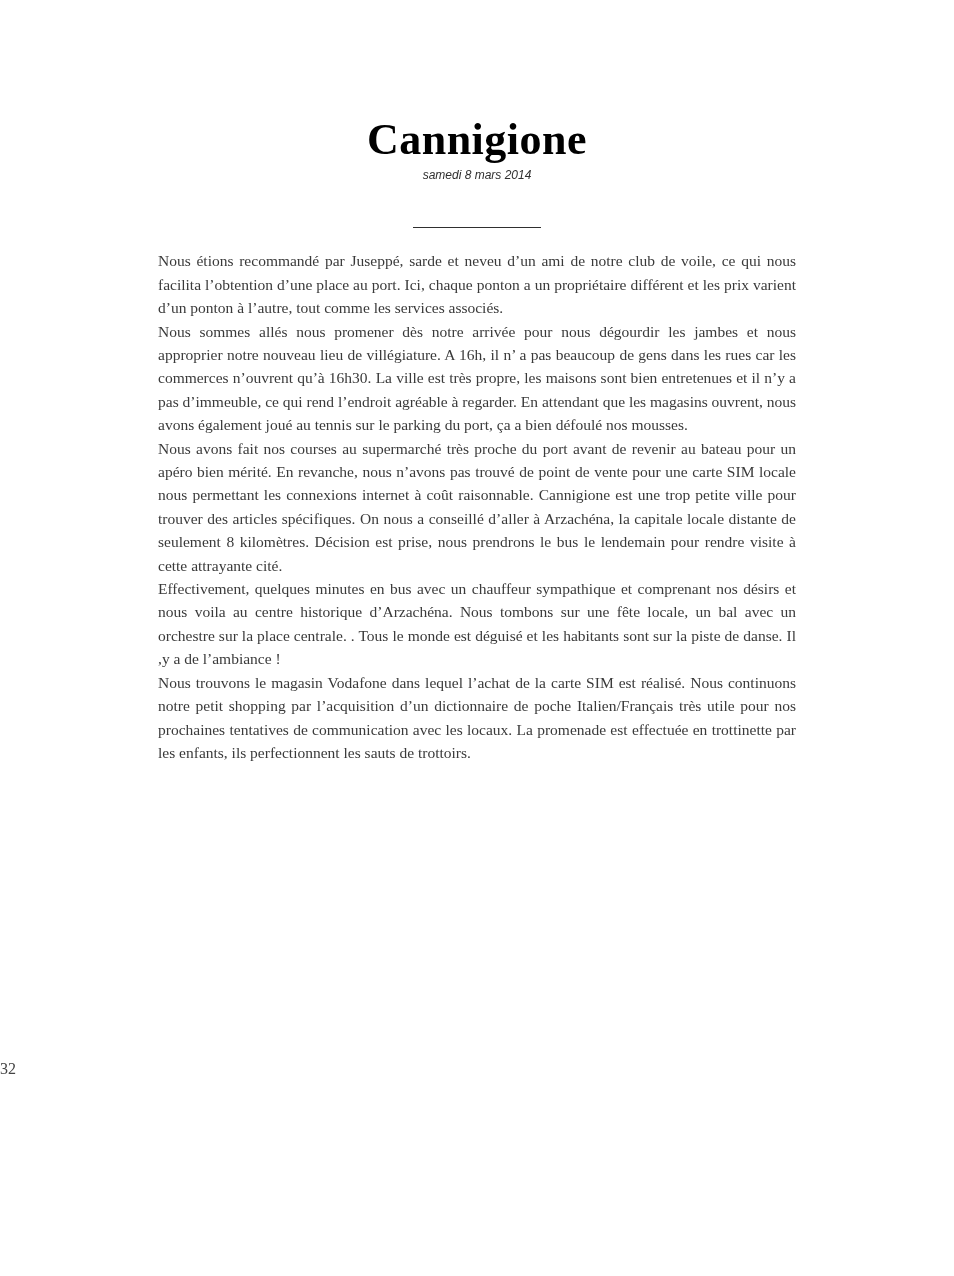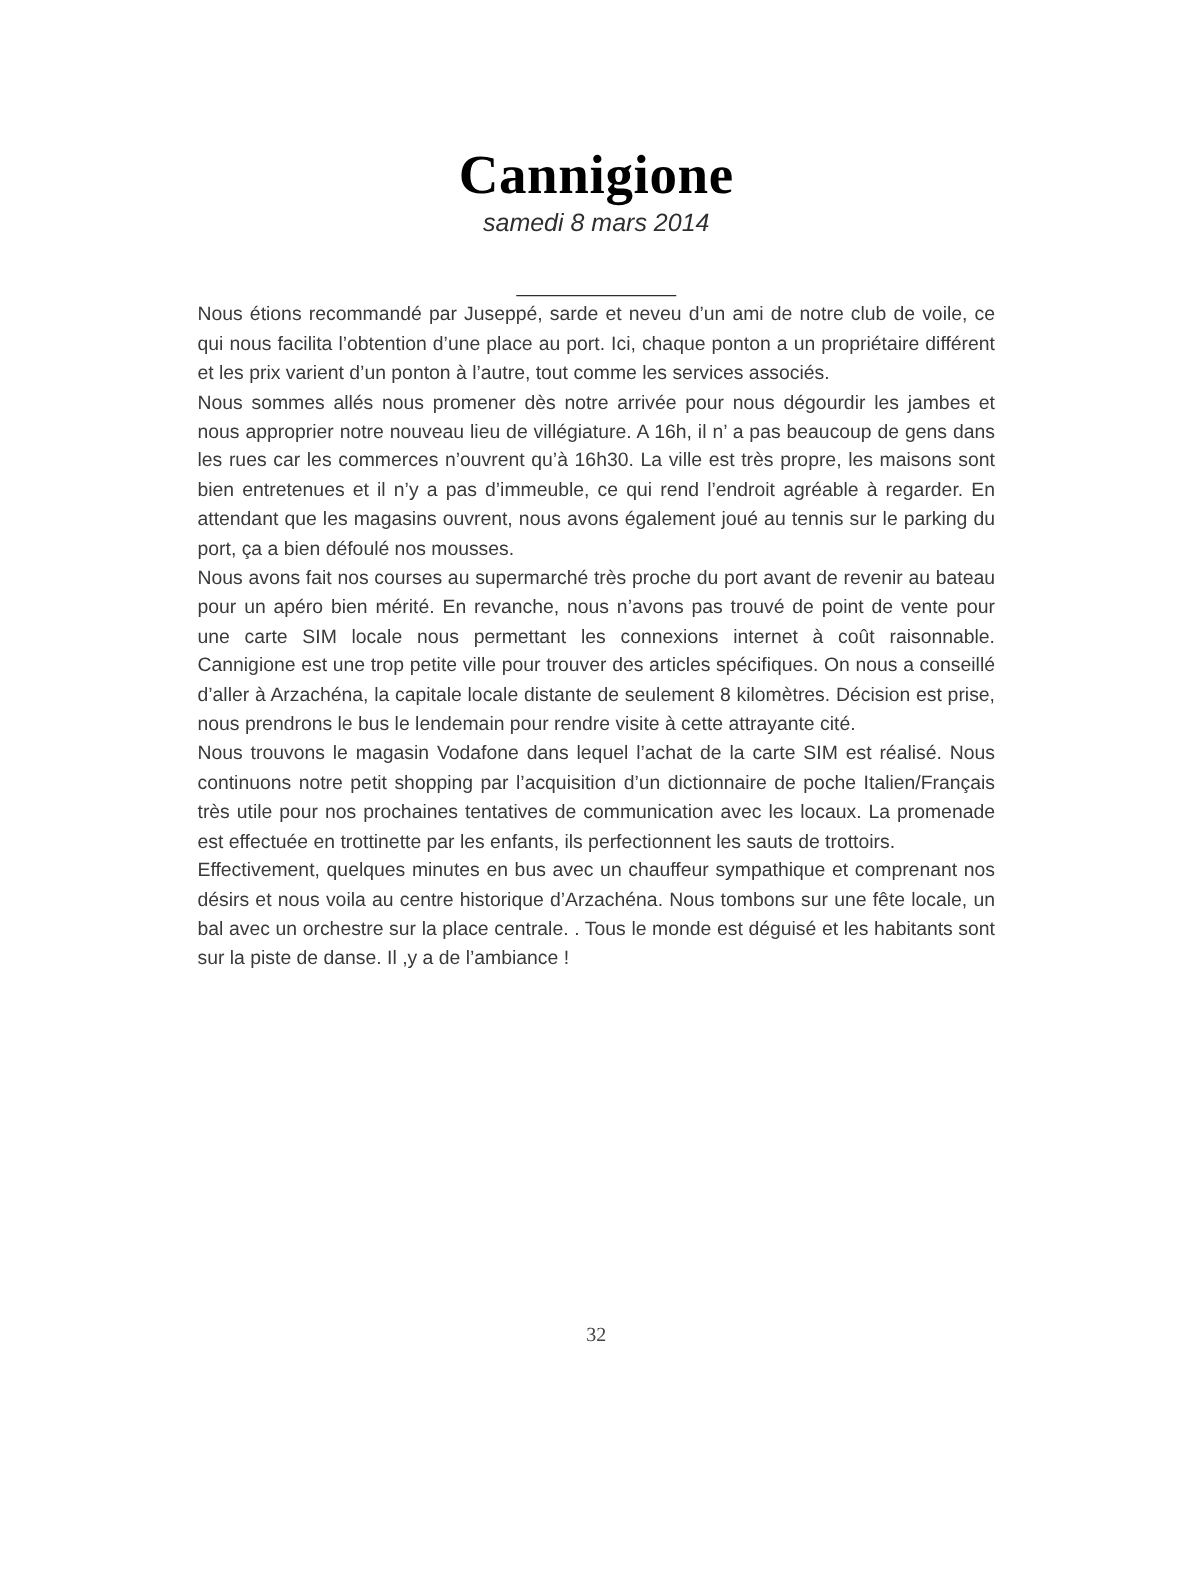--- a/index.html
+++ b/index.html
@@ -28,46 +28,47 @@
     font-weight: 700;
     font-size: 44px;
     line-height: 1.1;
     color: #000000;
     letter-spacing: 0.5px;
   }
   .doc-subtitle {
     margin-top: 4px;
     font-family: "Liberation Sans", sans-serif;
     font-style: italic;
-    font-size: 20px;
+    font-size: 12px;
     color: #2f2f2f;
   }
   .separator {
     border: none;
     border-top: 1px solid #2f2f2f;
     width: 128px;
     margin: 45px auto 0 auto;
   }
   main.doc-content {
     width: 638px;
-    margin: 3px auto 0 auto;
+    margin: 21px auto 0 auto;
     text-align: justify;
+    font-family: Liberation Serif, serif;
   }
   main.doc-content p {
     font-size: 15.5px;
     line-height: 23.4px;
     color: #3a3a3a;
     margin: 0;
   }
   footer.doc-footer {
     position: absolute;
     bottom: 28px;
     left: 0;
     width: 100%;
-    text-align: center;
+    text-align: left;
   }
   .page-number {
     font-family: "Liberation Serif", serif;
     font-size: 16px;
     color: #444444;
   }
 </style>
 </head>
 <body>
 
@@ -77,21 +78,21 @@
     <h1 class="doc-title">Cannigione</h1>
     <div class="doc-subtitle">samedi 8 mars 2014</div>
   </header>
 
   <hr class="separator">
 
   <main class="doc-content">
     <p>Nous étions recommandé par Juseppé, sarde et neveu d’un ami de notre club de voile, ce qui nous facilita l’obtention d’une place au port. Ici, chaque ponton a un propriétaire différent et les prix varient d’un ponton à l’autre, tout comme les services associés.</p>
     <p>Nous sommes allés nous promener dès notre arrivée pour nous dégourdir les jambes et nous approprier notre nouveau lieu de villégiature. A 16h, il n’ a pas beaucoup de gens dans les rues car les commerces n’ouvrent qu’à 16h30. La ville est très propre, les maisons sont bien entretenues et il n’y a pas d’immeuble, ce qui rend l’endroit agréable à regarder. En attendant que les magasins ouvrent, nous avons également joué au tennis sur le parking du port, ça a bien défoulé nos mousses.</p>
     <p>Nous avons fait nos courses au supermarché très proche du port avant de revenir au bateau pour un apéro bien mérité. En revanche, nous n’avons pas trouvé de point de vente pour une carte SIM locale nous permettant les connexions internet à coût raisonnable. Cannigione est une trop petite ville pour trouver des articles spécifiques. On nous a conseillé d’aller à Arzachéna, la capitale locale distante de seulement 8 kilomètres. Décision est prise, nous prendrons le bus le lendemain pour rendre visite à cette attrayante cité.</p>
+    <p>Effectivement, quelques minutes en bus avec un chauffeur sympathique et comprenant nos désirs et nous voila au centre historique d’Arzachéna. Nous tombons sur une fête locale, un bal avec un orchestre sur la place centrale. . Tous le monde est déguisé et les habitants sont sur la piste de danse. Il ,y a de l’ambiance !</p>
     <p>Nous trouvons le magasin Vodafone dans lequel l’achat de la carte SIM est réalisé. Nous continuons notre petit shopping par l’acquisition d’un dictionnaire de poche Italien/Français très utile pour nos prochaines tentatives de communication avec les locaux. La promenade est effectuée en trottinette par les enfants, ils perfectionnent les sauts de trottoirs.</p>
-    <p>Effectivement, quelques minutes en bus avec un chauffeur sympathique et comprenant nos désirs et nous voila au centre historique d’Arzachéna. Nous tombons sur une fête locale, un bal avec un orchestre sur la place centrale. . Tous le monde est déguisé et les habitants sont sur la piste de danse. Il ,y a de l’ambiance !</p>
   </main>
 
   <footer class="doc-footer">
     <div class="page-number">32</div>
   </footer>
 
 </div>
 
 </body></html>

